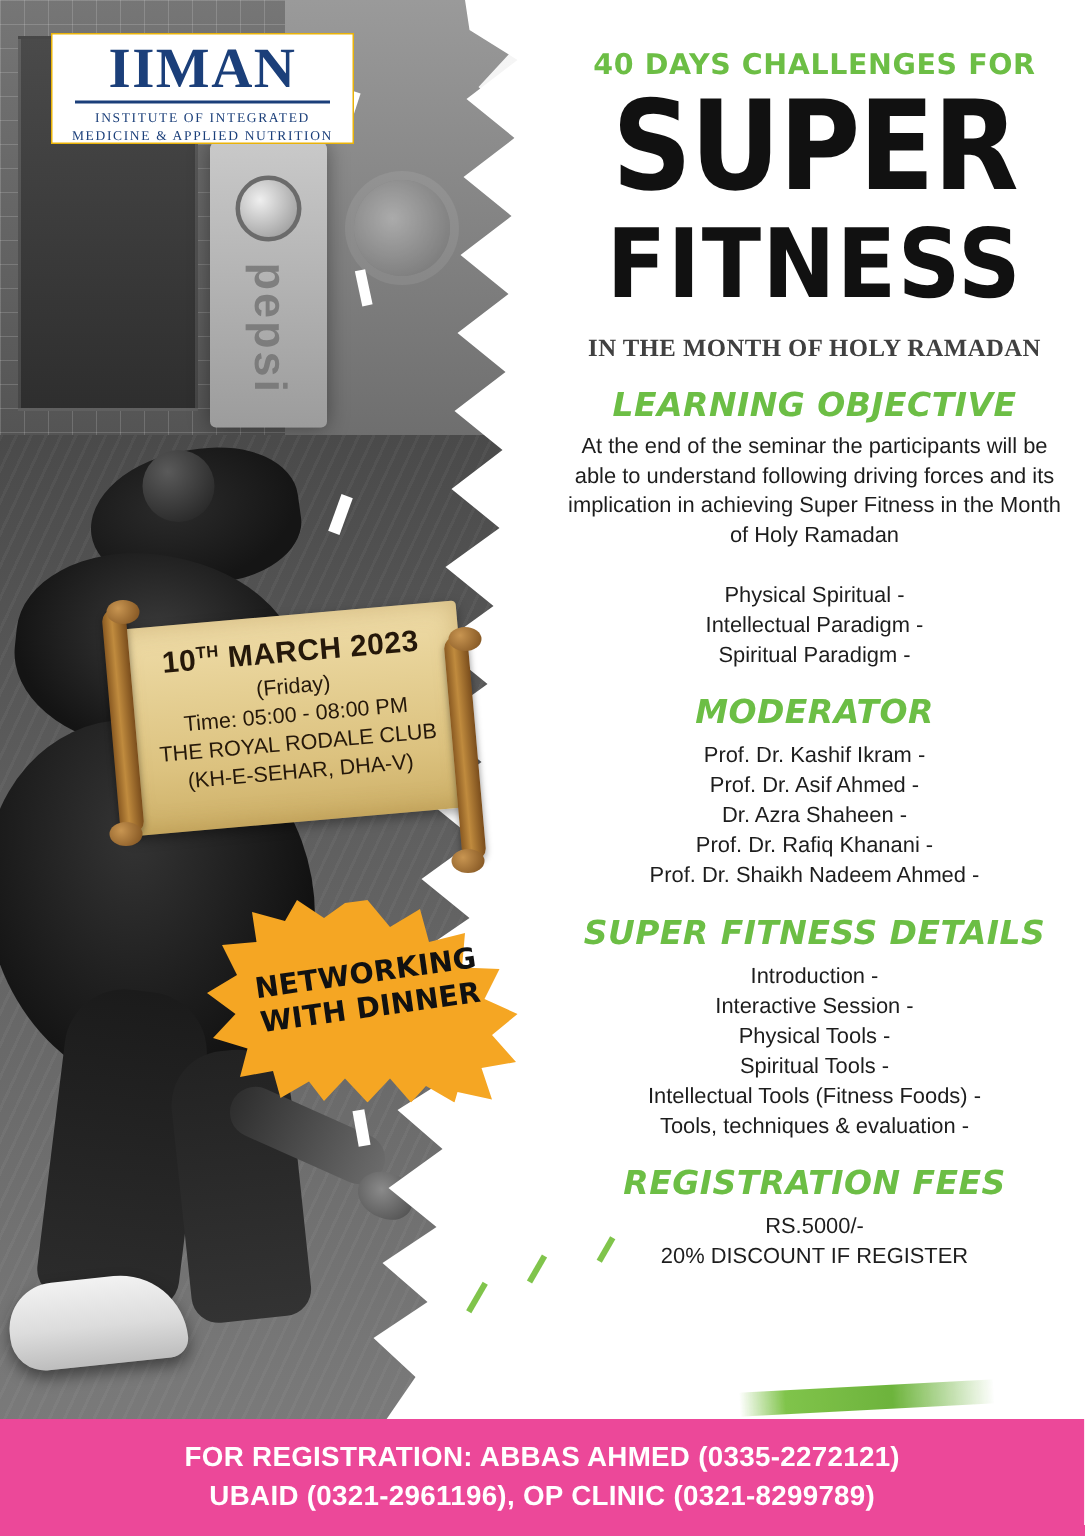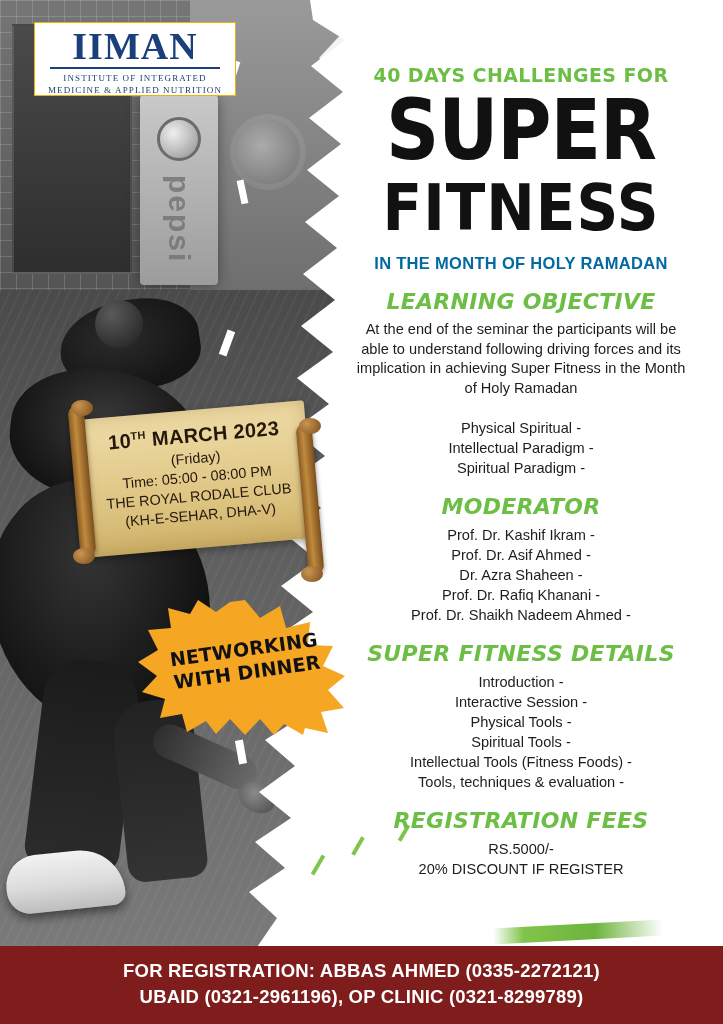--- a/index.html
+++ b/index.html
@@ -175,25 +175,24 @@
     font-family: "Liberation Serif", serif;
     font-size: 9px;
     letter-spacing: 1.1px;
     color: #1b3f7a;
     line-height: 12px;
   }
 
   
   .content {
     position: absolute;
-    left: 356px; top: 32px;
+    left: 378px; top: 32px;
     width: 330px;
     text-align: center;
     color: #1b1b1b;
-    margin-top: 32px;
   }
   .kicker {
     font-family: "DejaVu Sans", sans-serif;
     font-weight: bold;
     font-size: 19px;
     letter-spacing: 0.4px;
     color: #6cbe45;
     margin-bottom: 2px;
   }
   .title-super {
@@ -211,25 +210,25 @@
     font-family: "DejaVu Sans", sans-serif;
     font-weight: bold;
     font-size: 58px;
     line-height: 60px;
     letter-spacing: 1px;
     color: #111111;
     transform: scaleY(1.1);
     margin-top: 16px;
   }
   .subtitle {
-    font-family: Liberation Sans, sans-serif;
+    font-family: Liberation Serif, serif;
     font-weight: bold;
     font-size: 16.5px;
     letter-spacing: 0.3px;
-    color: #0369a1;
+    color: #404040;
     margin-top: 16px;
   }
   .sec-head {
     font-family: "DejaVu Sans", sans-serif;
     font-weight: bold;
     font-style: italic;
     font-size: 22px;
     letter-spacing: 0.3px;
     color: #6cbe45;
     margin-top: 16px;
@@ -312,21 +311,21 @@
     font-size: 19px;
     line-height: 23px;
     color: #111;
     transform: rotate(-8deg);
     letter-spacing: 0.2px;
   }
 
   
   .footer {
     position: absolute; left: 0; bottom: 0; width: 723px; height: 78px;
-    background: #7f1d1d;
+    background: #ec4899;
     color: #ffffff;
     text-align: center;
     padding-top: 12px;
   }
   .footer div {
     font-family: "Liberation Sans", sans-serif;
     font-weight: bold;
     font-size: 18.5px;
     line-height: 26px;
     letter-spacing: 0.2px;

